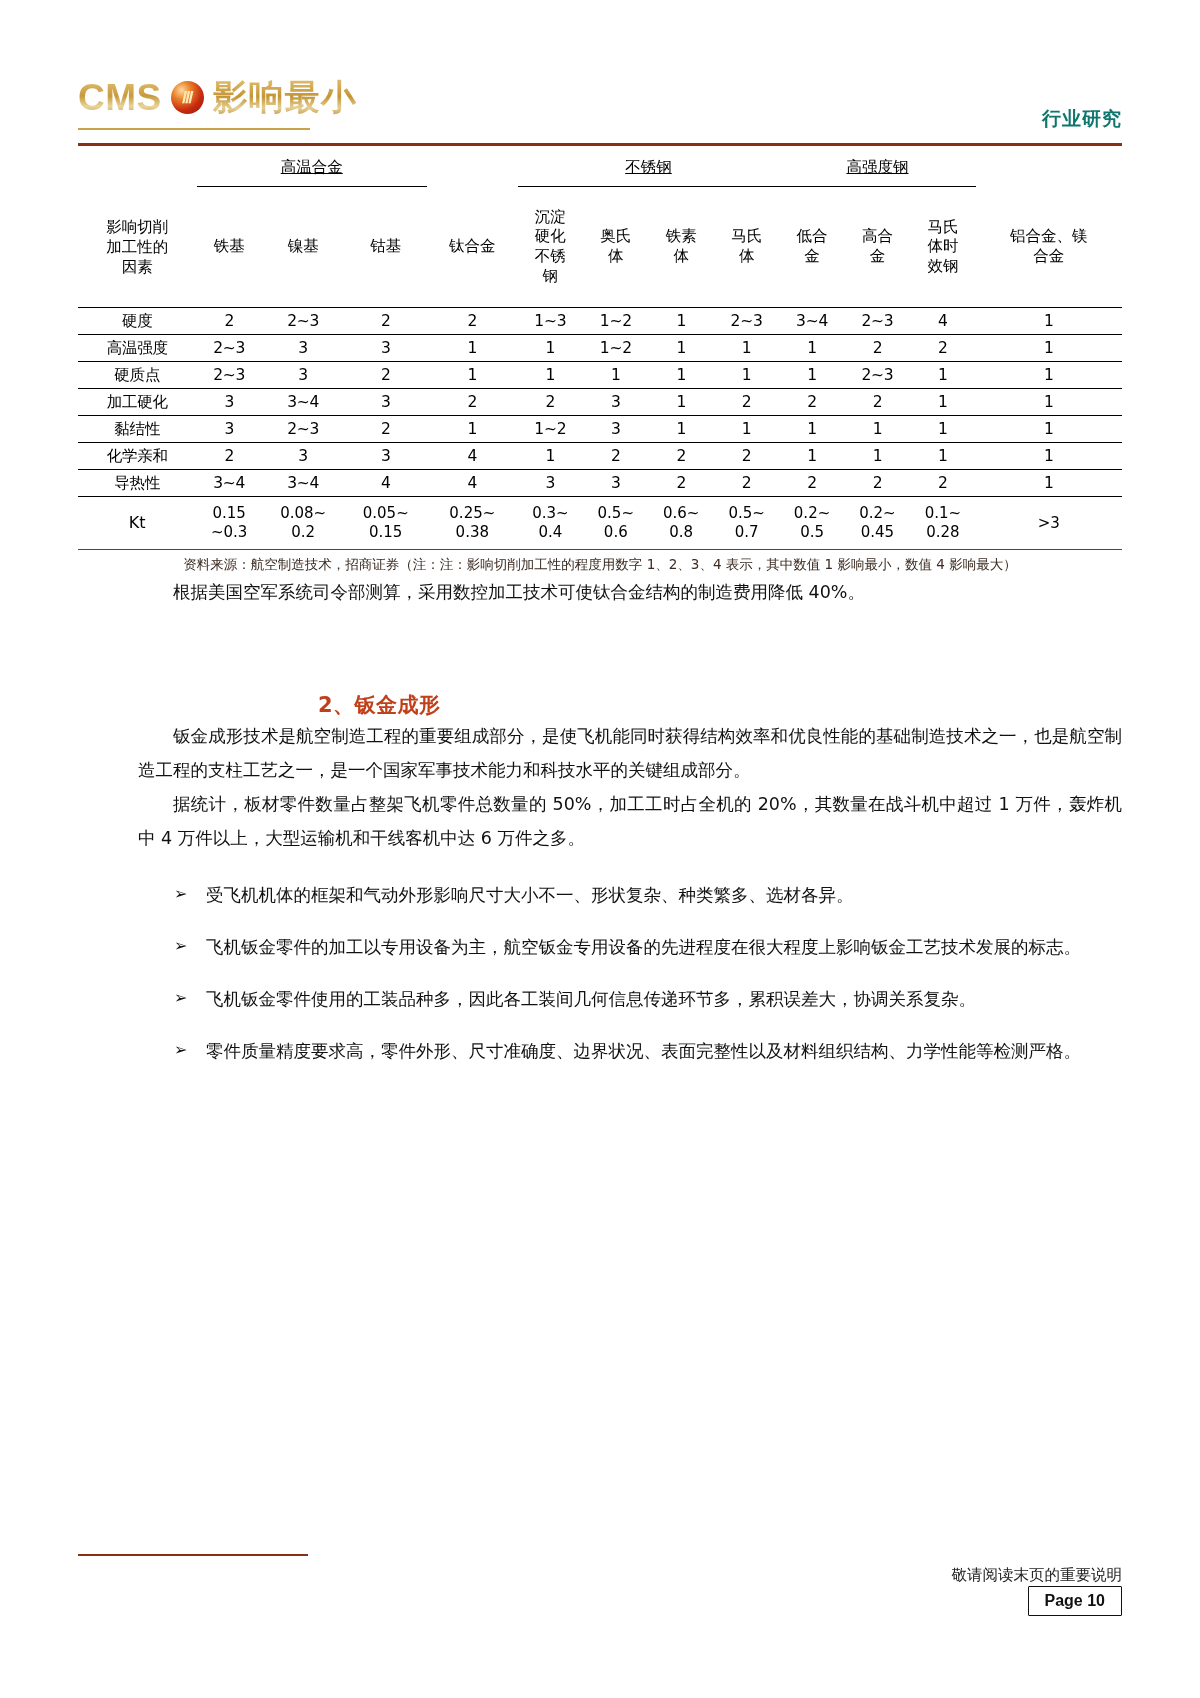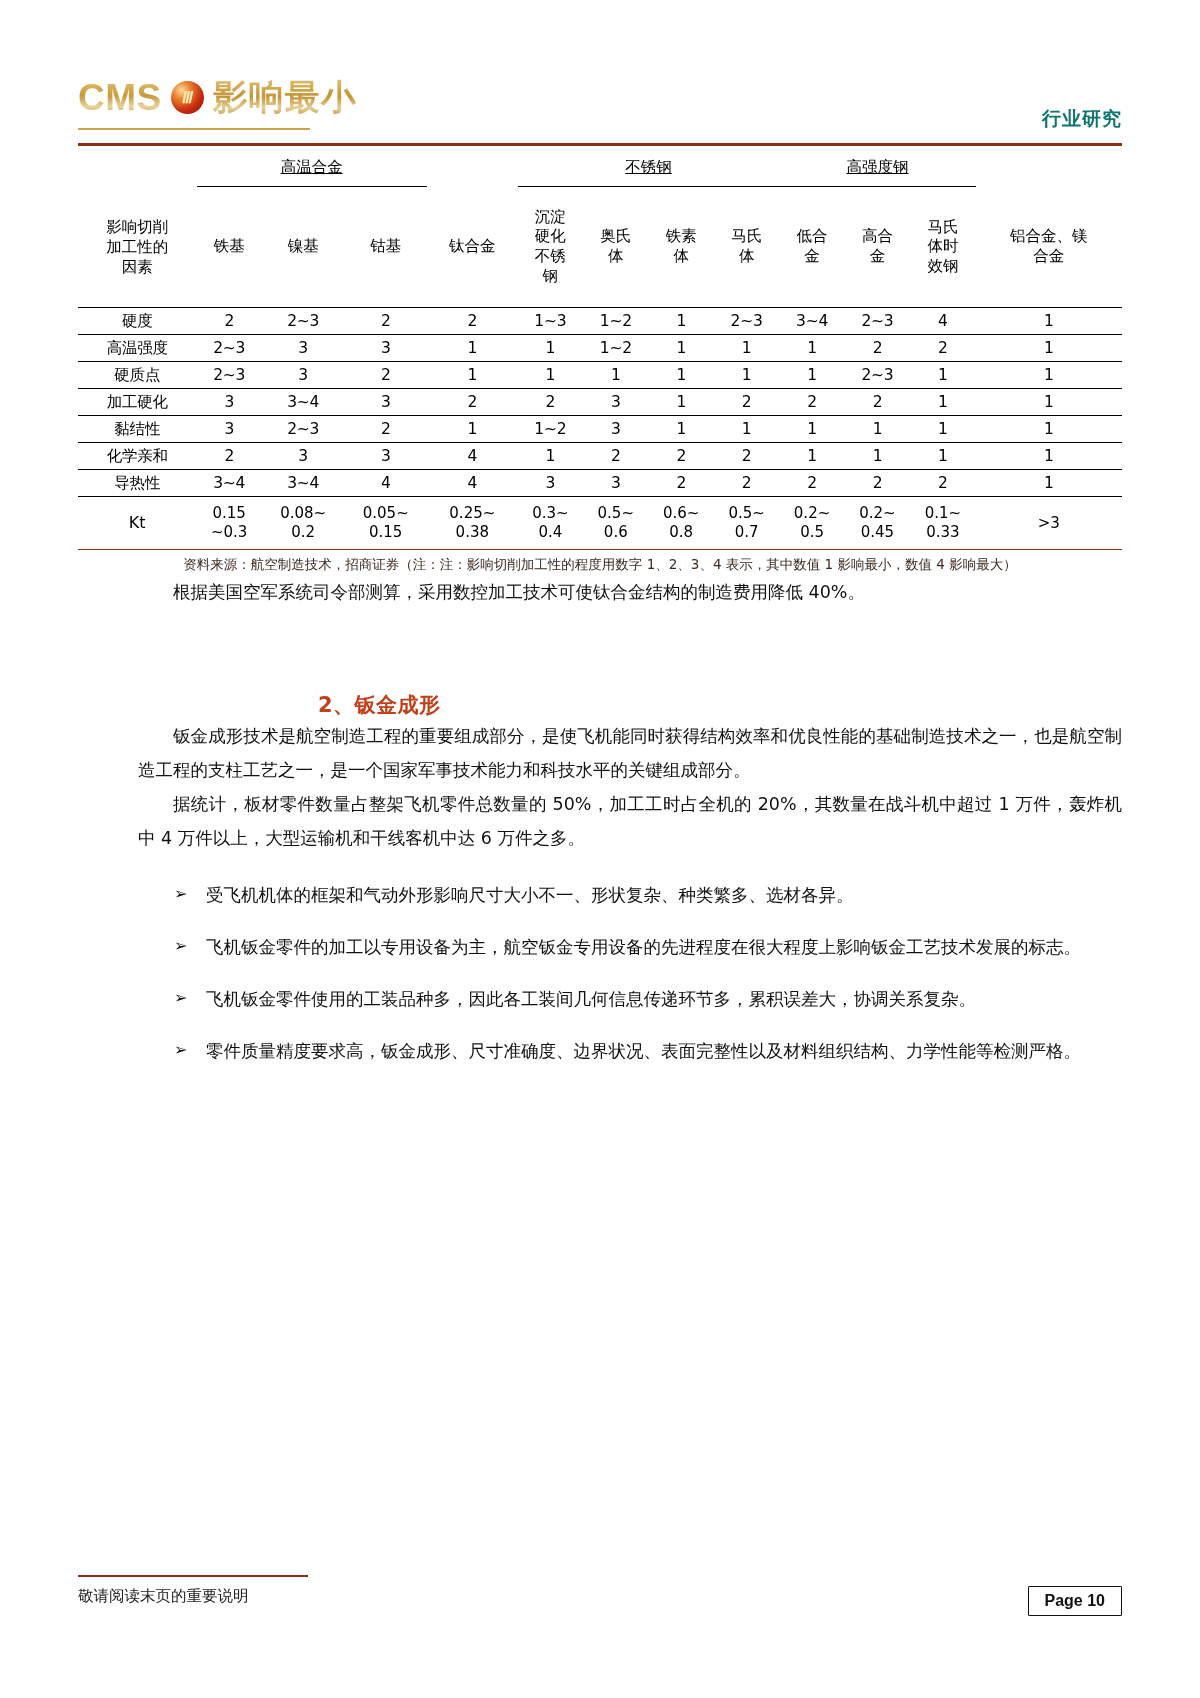--- a/index.html
+++ b/index.html
@@ -239,22 +239,23 @@
     bottom: 82px;
   }
   .footer-rule-short {
     width: 230px;
     height: 2.5px;
     background: #8b2f18;
     margin-bottom: 9px;
   }
   .footer-inner {
     display: flex;
-    align-items: flex-start;
+    align-items: flex-end;
     justify-content: space-between;
+    flex-direction: column;
   }
   .footer-text {
     font-family: "DejaVu Sans", sans-serif;
     font-size: 15.5px;
     color: #222;
   }
   .page-badge {
     border: 1.6px solid #111;
     padding: 5px 16px;
     font-family: "Liberation Sans", sans-serif;
@@ -451,21 +452,21 @@
             <td class="two-line">
               <span>0.2~</span>
               <span>0.5</span>
             </td>
             <td class="two-line">
               <span>0.2~</span>
               <span>0.45</span>
             </td>
             <td class="two-line">
               <span>0.1~</span>
-              <span>0.33</span>
+              <span>0.28</span>
             </td>
             <td class="two-line">
               <span>&gt;3</span>
             </td>
           </tr>
         </tbody>
     </table>
   </div>
 
   <div class="source-note">资料来源：航空制造技术，招商证券（注：注：影响切削加工性的程度用数字 1、2、3、4 表示，其中数值 1 影响最小，数值 4 影响最大）</div>
@@ -475,21 +476,21 @@
 
     <h2 class="section-title">2、钣金成形</h2>
 
     <p class="para para-block">钣金成形技术是航空制造工程的重要组成部分，是使飞机能同时获得结构效率和优良性能的基础制造技术之一，也是航空制造工程的支柱工艺之一，是一个国家军事技术能力和科技水平的关键组成部分。</p>
     <p class="para para-block">据统计，板材零件数量占整架飞机零件总数量的 50%，加工工时占全机的 20%，其数量在战斗机中超过 1 万件，轰炸机中 4 万件以上，大型运输机和干线客机中达 6 万件之多。</p>
 
     <ul class="bullets" id="bullet-list">
         <li><span class="marker">➢</span><span>受飞机机体的框架和气动外形影响尺寸大小不一、形状复杂、种类繁多、选材各异。</span></li>
         <li><span class="marker">➢</span><span>飞机钣金零件的加工以专用设备为主，航空钣金专用设备的先进程度在很大程度上影响钣金工艺技术发展的标志。</span></li>
         <li><span class="marker">➢</span><span>飞机钣金零件使用的工装品种多，因此各工装间几何信息传递环节多，累积误差大，协调关系复杂。</span></li>
-        <li><span class="marker">➢</span><span>零件质量精度要求高，钣金成形、尺寸准确度、边界状况、表面完整性以及材料组织结构、力学性能等检测严格。</span></li>
+        <li><span class="marker">➢</span><span>零件质量精度要求高，零件外形、尺寸准确度、边界状况、表面完整性以及材料组织结构、力学性能等检测严格。</span></li>
       </ul>
   </div>
 
   <div class="footer">
     <div class="footer-rule-short"></div>
     <div class="footer-inner">
       <span class="footer-text">敬请阅读末页的重要说明</span>
       <span class="page-badge">Page 10</span>
     </div>
   </div>

